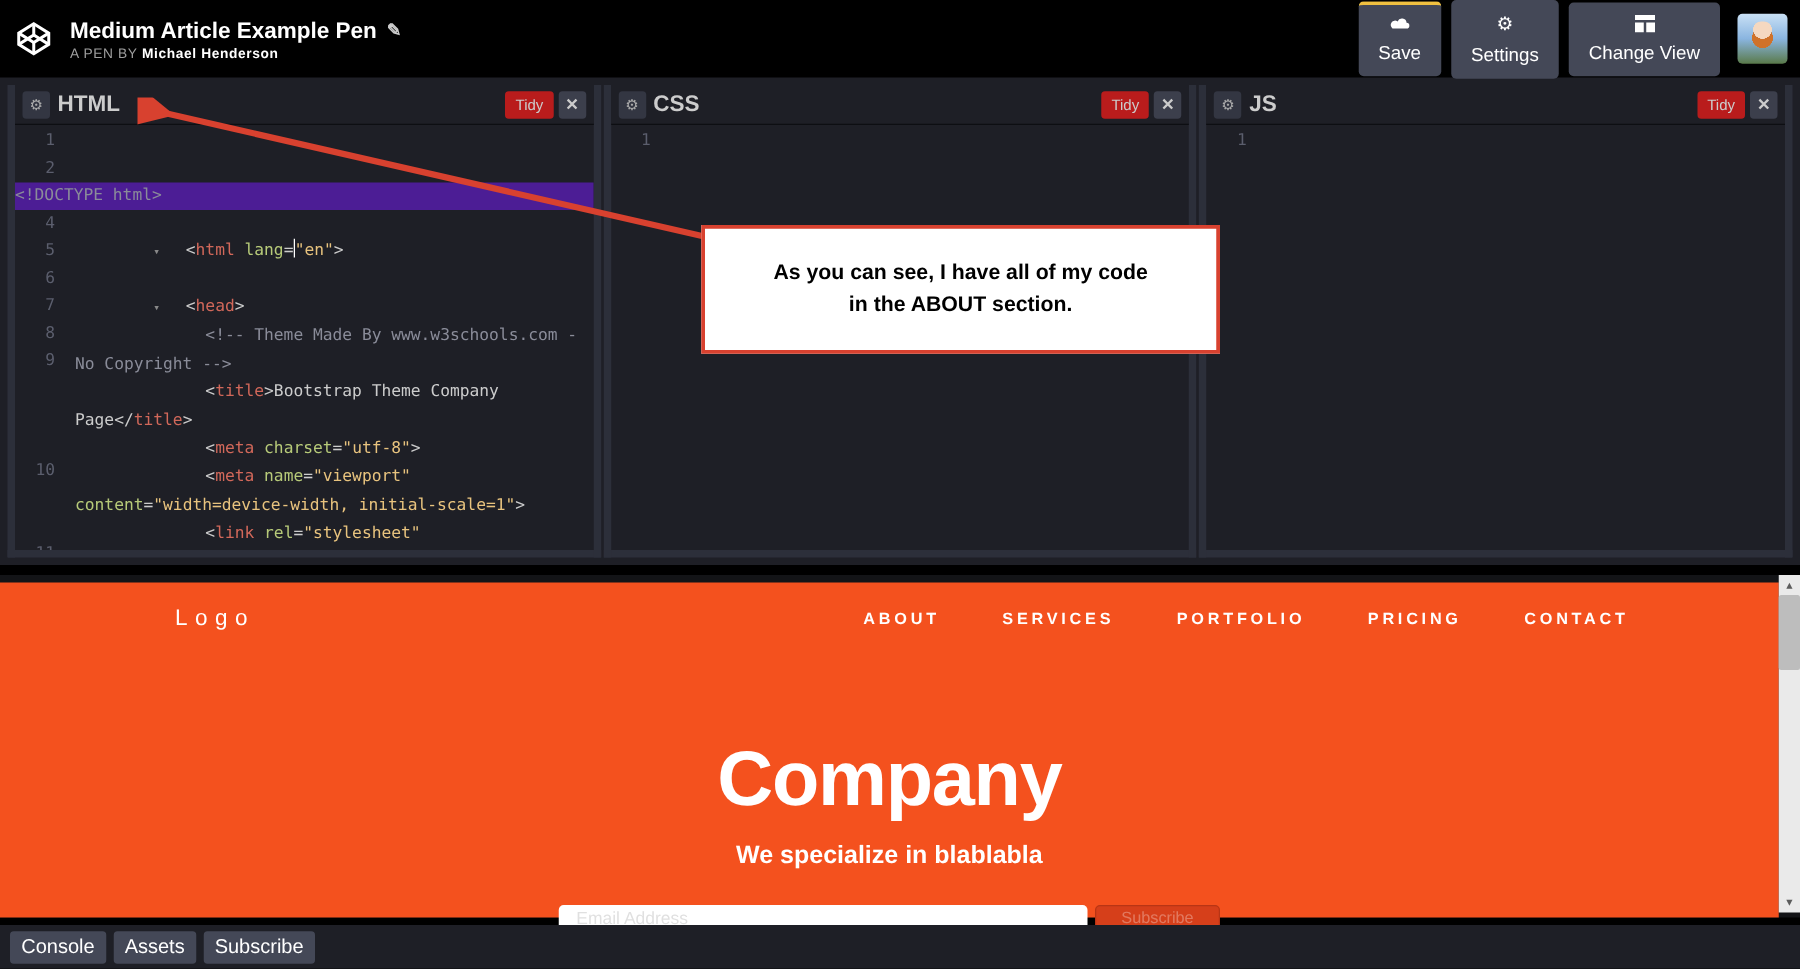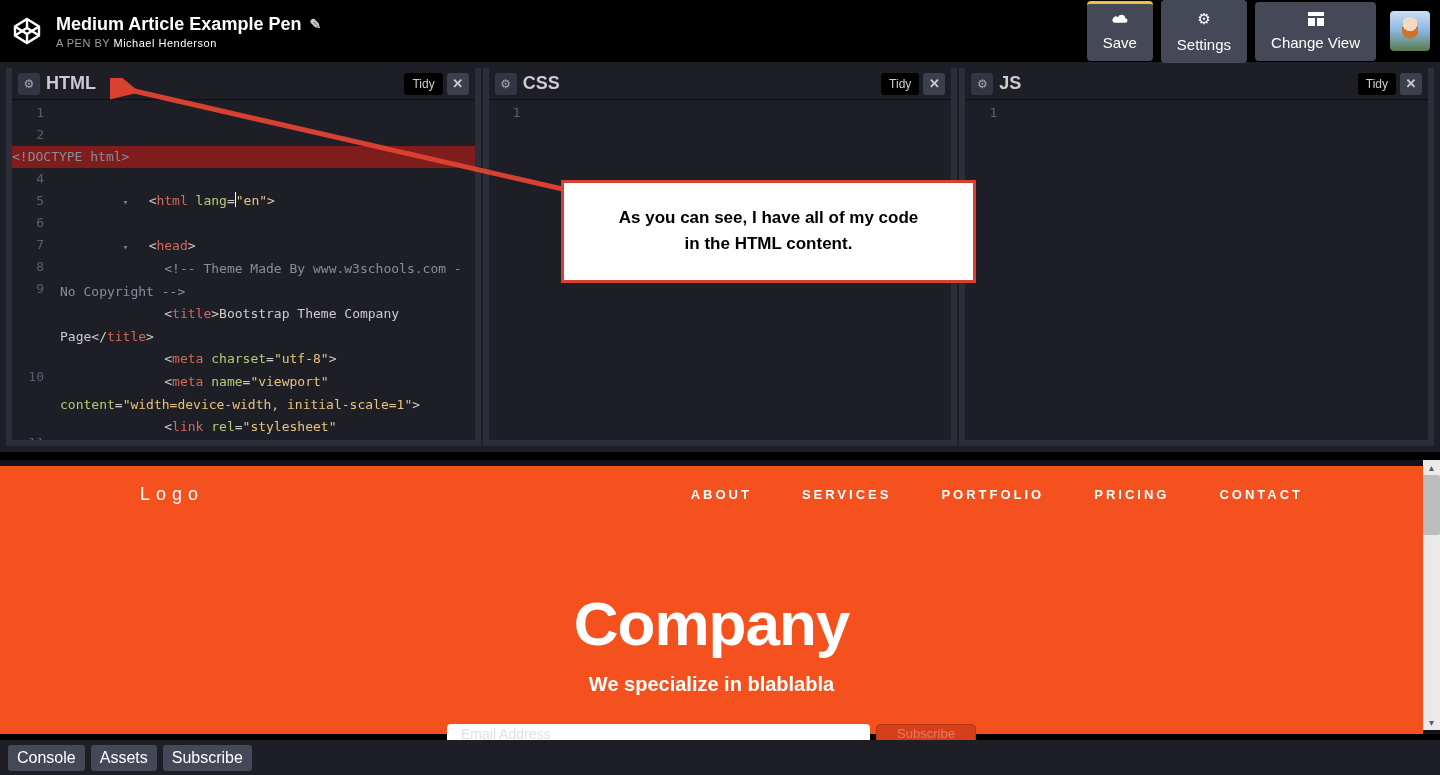--- a/index.html
+++ b/index.html
@@ -4,50 +4,50 @@
 <style>
 * { margin: 0; padding: 0; box-sizing: border-box; }
 body { font-family: 'Helvetica Neue', Arial, sans-serif; background: #000; width: 1440px; height: 775px; overflow: hidden; position: relative; }
 
 
 .topbar { height: 62px; background: #000; display: flex; align-items: center; padding: 0 10px; }
 .logo-mark { width: 34px; height: 34px; margin-right: 12px; display:flex; align-items:center; justify-content:center; }
 .title-block { flex: 1; color: #fff; }
 .title-line { font-size: 18px; font-weight: 600; display:flex; align-items:center; gap:8px;}
 .subtitle-line { font-size: 11px; color: #9e9e9e; letter-spacing: .5px; margin-top: 2px;}
-.subtitle-line .author { color:#fff; }
+.subtitle-line .author { color:#fff;font-weight:bold; }
 .top-actions { display:flex; gap:8px; align-items:center; }
 .btn { background:#444857; color:#fff; border:none; border-radius:4px; padding:10px 16px; font-size:15px; display:flex; align-items:center; gap:8px; cursor:pointer;flex-direction:column; }
 .btn.save { border-top: 3px solid #f0c040; padding-top:8px;}
 .avatar { width:40px; height:40px; border-radius:4px; background: linear-gradient(180deg,#c9e0f5 0%, #8ab5e0 50%, #5a7a4a 100%); margin-left:6px; position:relative; overflow:hidden;}
 .avatar::after{content:'';position:absolute;left:10px;top:6px;width:20px;height:22px;background:radial-gradient(circle at 50% 30%, #f5d8c0 0 40%, transparent 41%), radial-gradient(circle at 50% 60%, #d0722a 0 50%, transparent 51%);border-radius:50% 50% 20% 20%;}
 
 
 .editors { display:flex; height: 390px; background:#1e1f26; gap:2px; padding: 6px; }
 .pane { flex:1; background:#1e1f26; display:flex; flex-direction:column; min-width:0; border: 6px solid #2c2f3a; border-top:none;}
 .pane-head { height:32px; background:#1e1f26; display:flex; align-items:center; padding:0 6px; border-bottom:1px solid #0d0e12;}
 .pane-title { font-size: 18px; font-weight:700; color:#ccc; margin-left:6px; flex:1; }
 .gear-btn { width:22px; height:22px; background:#333642; border-radius:3px; display:flex;align-items:center;justify-content:center;color:#aaa;font-size:12px; cursor:pointer;}
 .pane-actions { display:flex; gap:4px; }
-.small-btn { background:#000000; color:#ccc; border:none; border-radius:3px; padding:3px 8px; font-size:12px; cursor:pointer;}
+.small-btn { background:#b91c1c; color:#ccc; border:none; border-radius:3px; padding:3px 8px; font-size:12px; cursor:pointer;}
 .close-btn { width:22px; height:22px; background:#3c3f4c; border-radius:3px; color:#ccc; display:flex;align-items:center;justify-content:center;font-size:13px;font-weight:700;cursor:pointer;}
 .editor-body { flex:1; overflow:hidden; position:relative; font-family: 'Menlo','Consolas',monospace; font-size:13px; line-height:22px; }
 .gutter { position:absolute; left:0; top:0; width:40px; height:100%; text-align:right; color:#5b5e6d; padding-right:8px; padding-top:2px;}
 .code { position:absolute; left:48px; right:0; top:0; padding-top:2px; white-space:pre-wrap; color:#c2c3c9; }
 .code .line { min-height:22px; text-indent:-14px; padding-left:14px; }
 .code .fold { color:#888; margin-right:2px; font-size:9px; display:inline-block; width:10px;}
 .tok-doctype{color:#8a8c99;}
 .tok-bracket{color:#ccc;}
 .tok-tag{color:#d2685a;}
 .tok-attr{color:#b7ca79;}
 .tok-op{color:#ccc;}
 .tok-str{color:#e8c37e;}
 .tok-text{color:#ccc;}
 .tok-comm{color:#8a8c99;}
-.line-sel { background:#7f1d1d; display:block; margin-left:-48px; padding-left:48px;}
+.line-sel { background:#4c1d95; display:block; margin-left:-48px; padding-left:48px;}
 .cursor { display:inline-block; width:1px; height:15px; background:#fff; vertical-align:middle; margin-top:-4px;}
 
 
 .arrow { position:absolute; pointer-events:none; }
 .callout { position:absolute; left:561px; top:180px; width:415px; background:#fff; border:3px solid #d8412f; padding:22px 20px; font-family: Arial, sans-serif; font-weight:900; font-size:17px; text-align:center; color:#000; line-height:1.55; z-index:50;}
 
 
 .preview-wrap { position:absolute; left:0; top:460px; right:0; height:274px; background:#131417;}
 .preview-scroll { position:absolute; right:0; top:0; width:17px; height:270px; background:#eaeaea; display:flex; flex-direction:column; align-items:center;}
 .preview-scroll .arrow-tiny{ font-size:10px; color:#5c5c5c; padding:2px 0;}
@@ -203,21 +203,21 @@
   <defs>
       <marker id="ah" markerWidth="12" markerHeight="12" refX="2" refY="5" orient="auto">
         <path d="M10,0 L0,5 L10,10 Z" fill="#d8412f"></path>
       </marker>
     </defs>
   <line x1="470" y1="115" x2="20" y2="12" stroke="#d8412f" stroke-width="5" marker-end="url(#ah)"></line>
 </svg>
 
 <div class="callout">
   <div>As you can see, I have all of my code</div>
-  <div>in the HTML content.</div>
+  <div>in the ABOUT section.</div>
 </div>
 
 <div class="preview-wrap">
   <div class="preview">
     <div class="pnav">
       <div class="plogo">Logo</div>
       <div class="pmenu">
         <span>ABOUT</span>
         <span>SERVICES</span>
         <span>PORTFOLIO</span>

